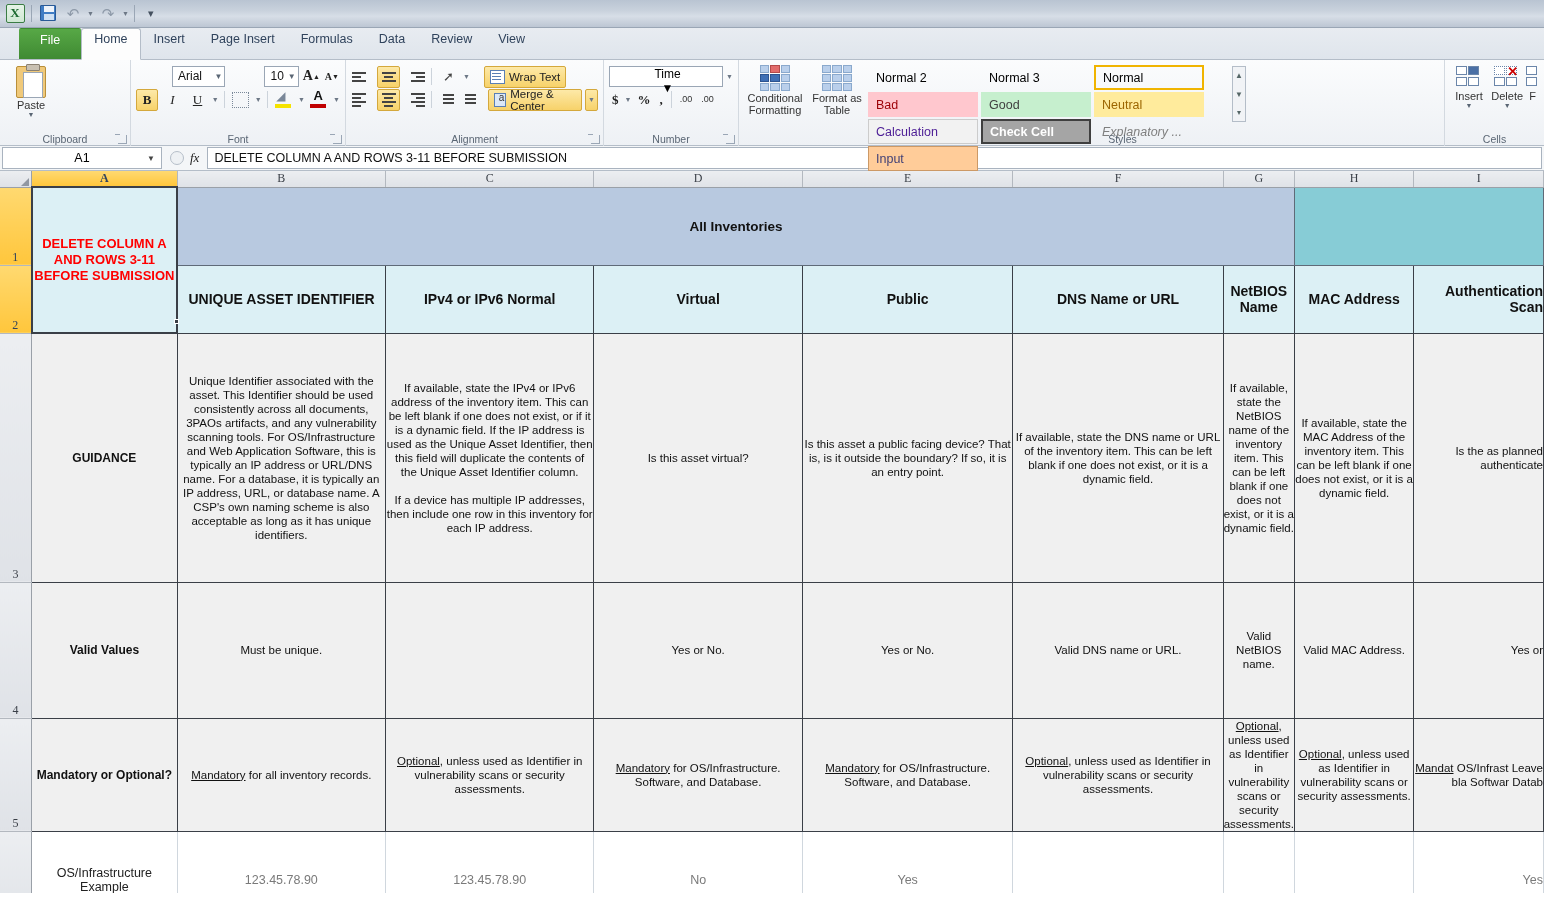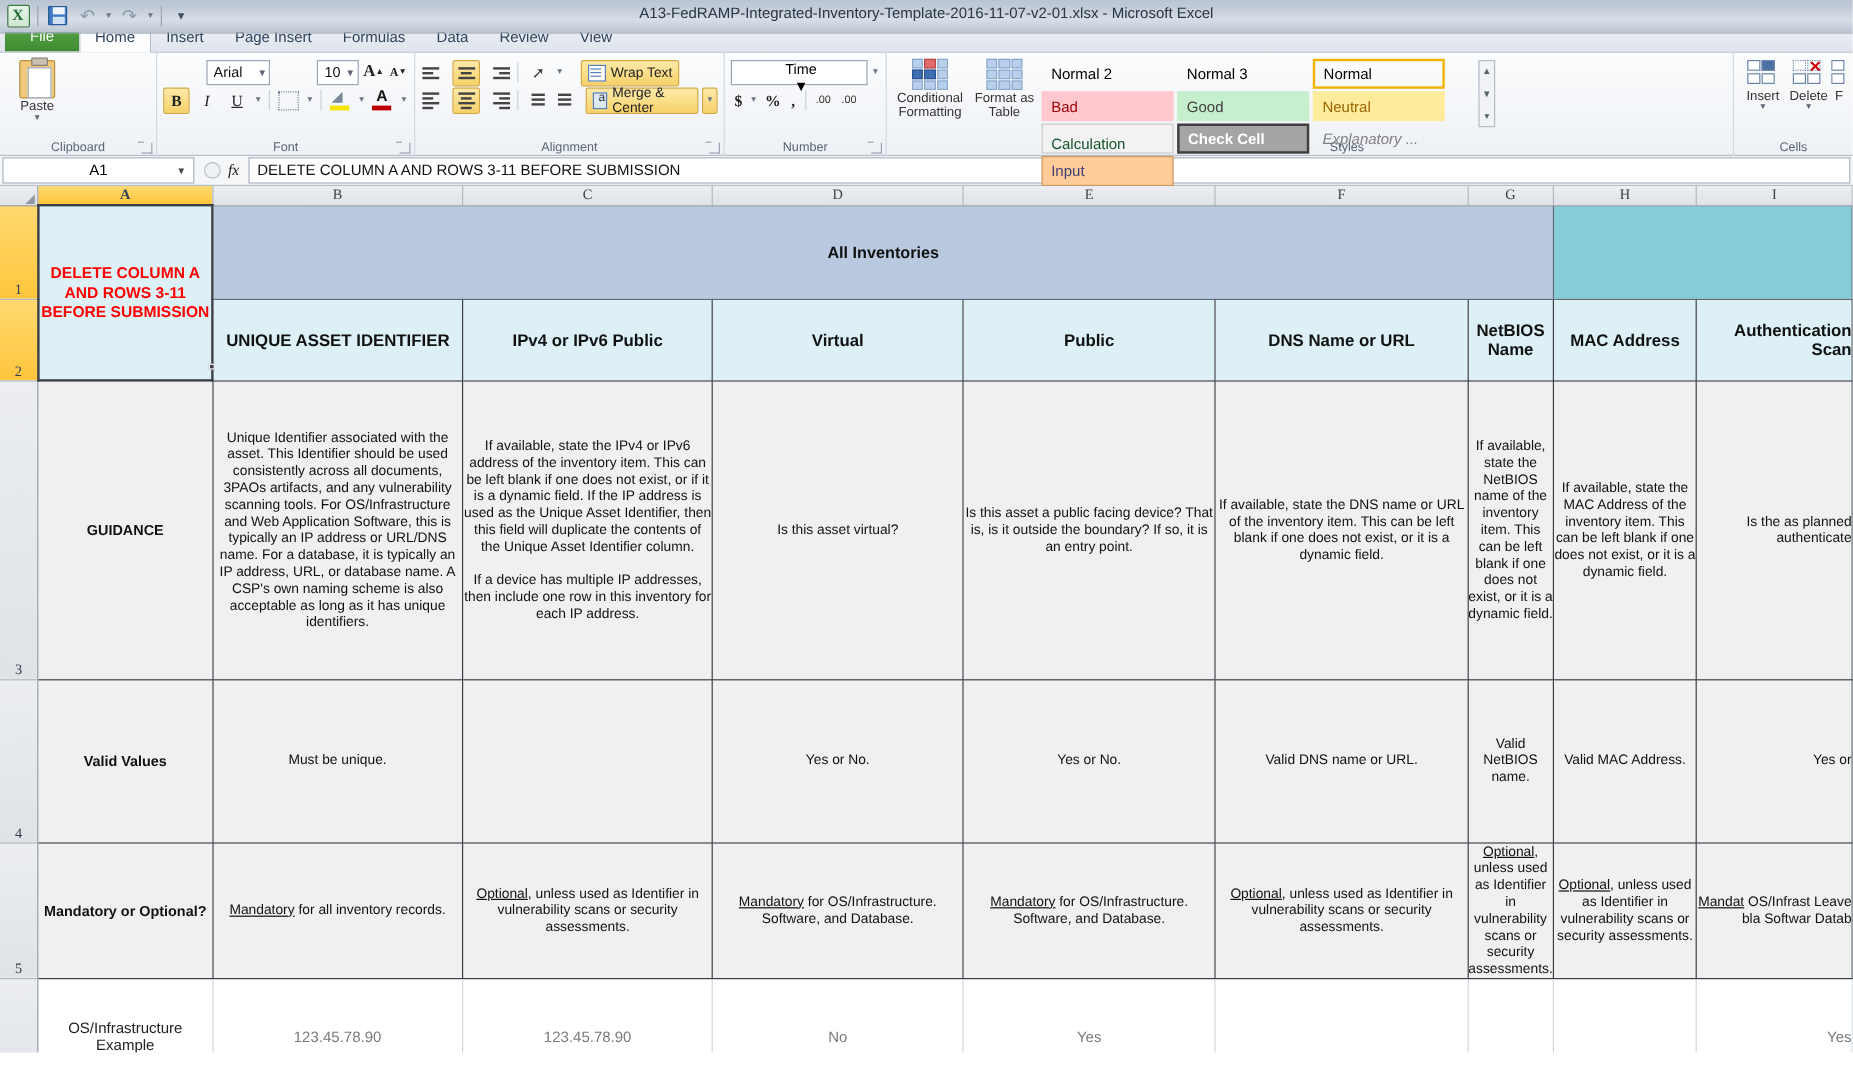--- a/index.html
+++ b/index.html
@@ -33,23 +33,23 @@
   .arrow-u, .arrow-r { font-size:15px; color:#8d99a8; line-height:1; }
   .tiny-caret { font-size:7px; color:#6d7886; }
   .sep { width:1px;height:17px;background:#9aa6b5;margin:0 2px; }
   #doctitle {
     position:absolute; left:0; right:0; top:4px;
     text-align:center; font-size:12.5px; color:#2a3442;
   }
 
   
   #tabrow {
-    height:16px; background:linear-gradient(to bottom,#e8ecf1,#dfe5ec);
+    height:32px; background:linear-gradient(to bottom,#e8ecf1,#dfe5ec);
     border-bottom:1px solid #b4bdc8;
-    display:flex; align-items:flex-end; padding-left:4px;
+    display:flex; padding-left:19px;
   }
   .tab {
     font-size:12.5px; color:#30435c; padding:3px 12px 4px 12px; line-height:15px;
     border:1px solid transparent; border-bottom:none; cursor:default;
   }
   .tab.file {
     background:linear-gradient(to bottom,#57a846,#3f8a32);
     color:#fff; padding:4px 20px 5px 20px; border-radius:2px 2px 0 0;
   }
   .tab.active {
@@ -259,21 +259,20 @@
     <span class="tiny-caret">▼</span>
     <div class="qat-btn">
         <span class="arrow-r">↷</span>
       </div>
     <span class="tiny-caret">▼</span>
     <div class="sep"></div>
     <div class="qat-btn">
         <span style="font-size:11px;color:#44505f;">▾</span>
       </div>
   </div>
-  <div id="doctitle">A13-FedRAMP-Integrated-Inventory-Template-2016-11-07-v2-01.xlsx  -  Microsoft Excel</div>
 </div>
 
 <div id="tabrow">
   <div class="tab file">File</div>
   <div class="tab active">Home</div>
   <div class="tab">Insert</div>
   <div class="tab">Page Insert</div>
   <div class="tab">Formulas</div>
   <div class="tab">Data</div>
   <div class="tab">Review</div>
@@ -494,21 +493,21 @@
         </div>
       <div class="scell" style="background:#ffc7ce;color:#9c0006;">
           <span>Bad</span>
         </div>
       <div class="scell" style="background:#c6efce;color:#404040;">
           <span>Good</span>
         </div>
       <div class="scell" style="background:#ffeb9c;color:#9c6500;">
           <span>Neutral</span>
         </div>
-      <div class="scell" style="background:#f2f2f2;color:#14532d;border-color:#ccc;align-items:flex-end;">
+      <div class="scell" style="background:#f2f2f2;color:#4c1d95;border-color:#ccc;">
           <span>Calculation</span>
         </div>
       <div class="scell" style="background:#a5a5a5;color:#fff;border:2px solid #3f3f3f;font-weight:bold;">
           <span>Check Cell</span>
         </div>
       <div class="scell" style="color:#7f7f7f;font-style:italic;">
           <span>Explanatory ...</span>
         </div>
       <div class="scell" style="background:#ffcc99;color:#3f3f76;border-color:#c96;">
           <span>Input</span>
@@ -599,21 +598,21 @@
     <tr style="height:78px;">
       <td class="rowhead sel">1</td>
       <td rowspan="2" id="a1cell">DELETE COLUMN A AND ROWS 3-11 BEFORE SUBMISSION</td>
       <td class="cell bandhead" colspan="6">All Inventories</td>
       <td class="cell bandhead2" colspan="3"></td>
     </tr>
 
     <tr style="height:68px;">
       <td class="rowhead sel">2</td>
       <td class="cell colhdr">UNIQUE ASSET IDENTIFIER</td>
-      <td class="cell colhdr">IPv4 or IPv6 Public</td>
+      <td class="cell colhdr">IPv4 or IPv6 Normal</td>
       <td class="cell colhdr">Virtual</td>
       <td class="cell colhdr">Public</td>
       <td class="cell colhdr">DNS Name or URL</td>
       <td class="cell colhdr">NetBIOS Name</td>
       <td class="cell colhdr">MAC Address</td>
       <td class="cell colhdr" style="text-align:right;">Authentication Scan</td>
     </tr>
 
     <tr style="height:249px;">
       <td class="rowhead">3</td>

